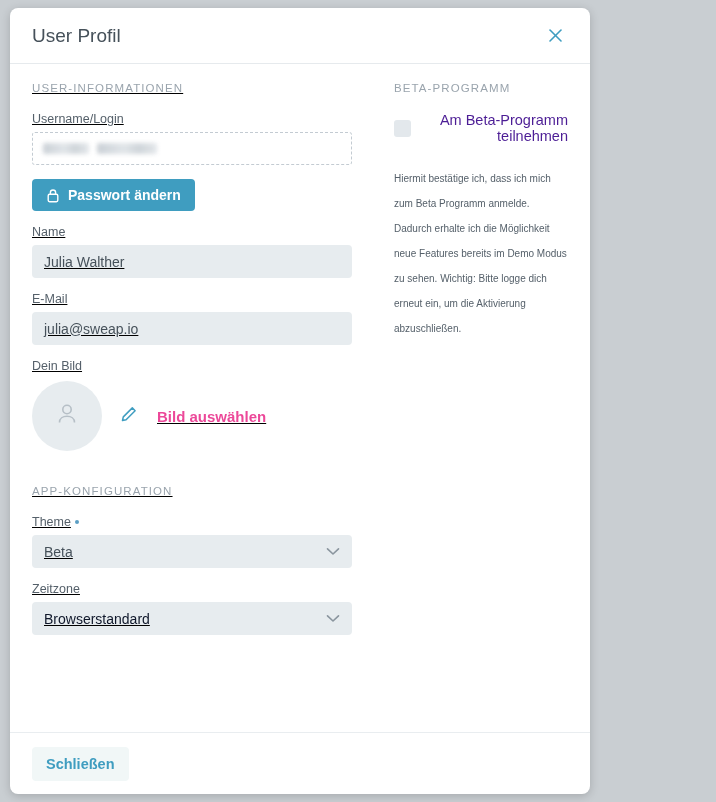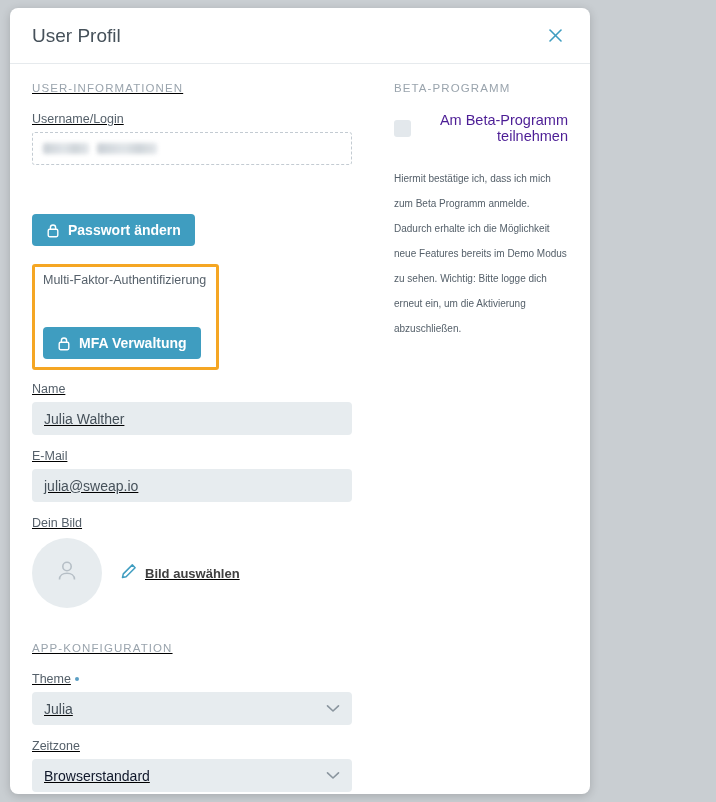--- a/index.html
+++ b/index.html
@@ -142,21 +142,20 @@
     background: #3f9dc0;
     color: #fff;
     border: none;
     border-radius: 4px;
     height: 32px;
     padding: 0 14px;
     font-size: 14px;
     font-weight: bold;
     font-family: inherit;
     cursor: pointer;
-    margin-top: 35px;
   }
   .btn-teal svg { display: block; }
 
   .mfa-highlight {
     border: 3px solid #f5a623;
     border-radius: 3px;
     padding: 6px 10px 8px 8px;
     display: inline-block;
     margin: 4px 0 12px 0;
     box-sizing: border-box;
@@ -176,23 +175,23 @@
     border-radius: 50%;
     background: #e7ecef;
     display: flex;
     align-items: center;
     justify-content: center;
     color: #b6bfc6;
   }
   .link-teal {
     display: inline-flex;
     align-items: center;
-    gap: 8px;
-    color: #404040;
-    font-size: 13px;
+    gap: 20px;
+    color: #ec4899;
+    font-size: 15px;
     font-weight: bold;
     cursor: pointer;
   }
 
   
   .checkbox-row {
     display: flex;
     align-items: center;
     gap: 12px;
     margin-bottom: 22px;
@@ -273,32 +272,20 @@
           <span>
             <svg width="14" height="15" viewBox="0 0 14 15" fill="none" stroke="#ffffff" stroke-width="1.4">
               <rect x="2.2" y="6.3" width="9.6" height="7.4" rx="1.4"></rect>
               <path d="M4.4 6.3V4.6a2.6 2.6 0 0 1 5.2 0v1.7"></path>
             </svg>
           </span>
           <span>Passwort ändern</span>
         </button>
       </div>
 
-      <div class="mfa-highlight">
-        <span class="field-label">Multi-Faktor-Authentifizierung</span>
-        <button class="btn-teal">
-          <span>
-            <svg width="14" height="15" viewBox="0 0 14 15" fill="none" stroke="#ffffff" stroke-width="1.4">
-              <rect x="2.2" y="6.3" width="9.6" height="7.4" rx="1.4"></rect>
-              <path d="M4.4 6.3V4.6a2.6 2.6 0 0 1 5.2 0v1.7"></path>
-            </svg>
-          </span>
-          <span>MFA Verwaltung</span>
-        </button>
-      </div>
 
       <div class="field">
         <span class="field-label">Name</span>
         <div class="input-box">Julia Walther</div>
       </div>
 
       <div class="field">
         <span class="field-label">E-Mail</span>
         <div class="input-box">julia@sweap.io</div>
       </div>
@@ -323,21 +310,21 @@
             <span>Bild auswählen</span>
           </div>
         </div>
       </div>
 
       <div class="section-title second">APP-KONFIGURATION</div>
 
       <div class="field">
         <span class="field-label"><span>Theme</span><span class="req-dot"></span></span>
         <div class="input-box select">
-          <span>Julia</span>
+          <span>Beta</span>
           <span class="chev">
             <svg width="14" height="9" viewBox="0 0 14 9" fill="none" stroke="currentColor" stroke-width="1.6" stroke-linecap="round" stroke-linejoin="round">
                 <path d="M1.5 1.8L7 7l5.5-5.2"></path>
               </svg>
           </span>
         </div>
       </div>
 
       <div class="field">
         <span class="field-label">Zeitzone</span>

